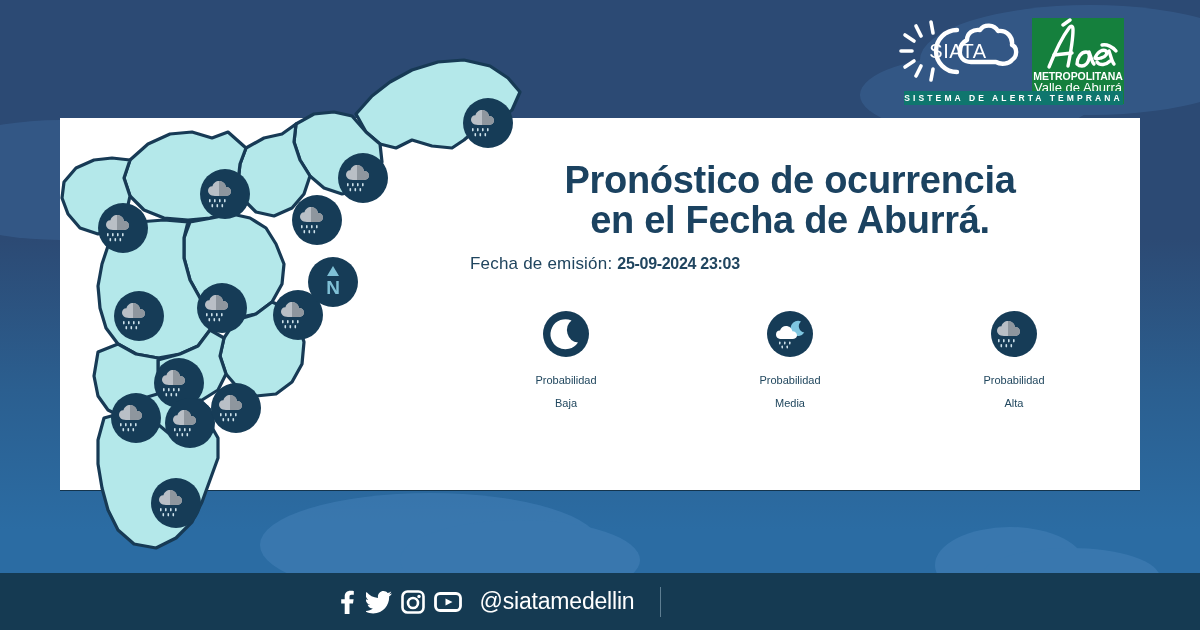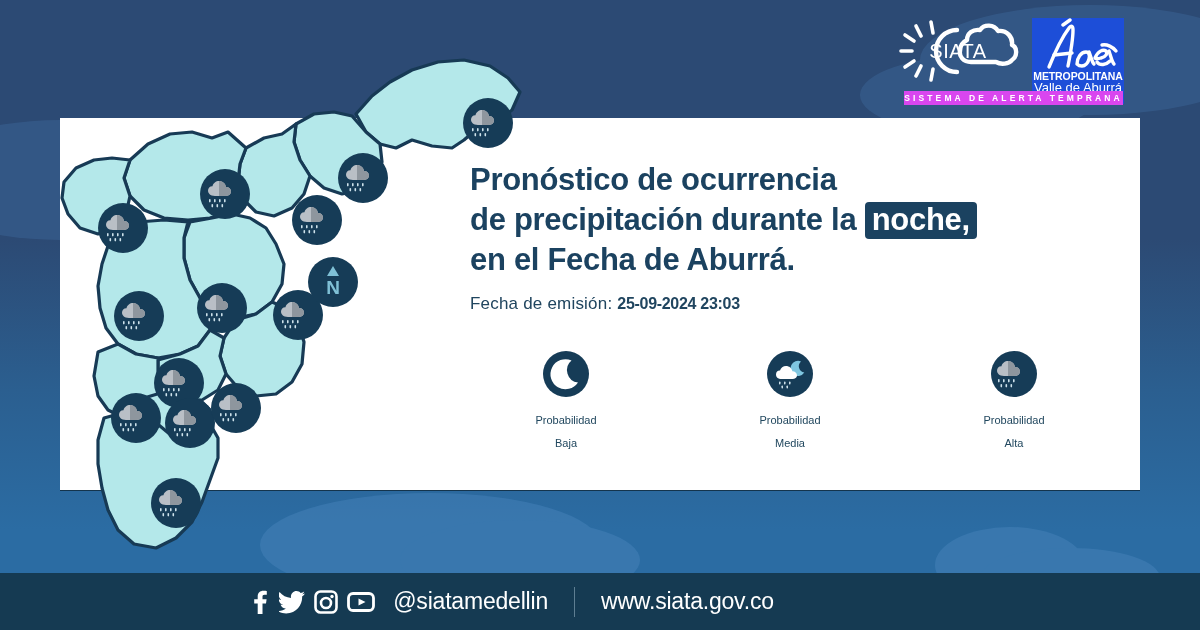--- a/index.html
+++ b/index.html
@@ -26,46 +26,46 @@
   .map-wrap svg{display:block;}
 
   
   .badge{position:absolute;width:52px;height:52px;}
   .badge svg{display:block;}
   .compass{position:absolute;width:50px;height:50px;}
 
   
   .content{position:absolute;left:470px;top:160px;width:640px;}
   .title{
-    text-align:left;color:#1b4260;font-weight:bold;font-size:31px;line-height:40px;
+    text-align:center;color:#1b4260;font-weight:bold;font-size:38px;line-height:40px;
     letter-spacing:-0.3px;
   }
   .title .hl{
     background:#1b4260;color:#ffffff;border-radius:4px;padding:1px 7px 3px 7px;
     display:inline-block;line-height:33px;
   }
   .date-row{text-align:left;margin-top:14px;color:#20455f;font-size:17px;}
   .date-row .lbl{font-size:17px;letter-spacing:0.2px;}
   .date-row .val{font-size:16px;font-weight:bold;letter-spacing:-0.3px;margin-left:5px;}
 
   .legend{display:flex;justify-content:center;gap:74px;margin-top:34px;}
   .legend-item{width:150px;text-align:center;}
   .legend-ico{height:52px;display:flex;align-items:center;justify-content:center;}
   .legend-ico svg{display:block;}
   .legend-txt{margin-top:9px;color:#22485f;font-size:11px;line-height:23px;}
 
   
   .logos{position:absolute;left:895px;top:18px;width:235px;height:92px;}
   .siata-logo{position:absolute;left:0;top:0;width:128px;height:68px;}
-  .area-logo{position:absolute;left:137px;top:0;width:92px;height:86px;background:#1d4ed8;
+  .area-logo{position:absolute;left:137px;top:0;width:92px;height:86px;background:#15803d;
     display:flex;flex-direction:column;align-items:center;justify-content:flex-start;}
   .area-script{width:82px;height:56px;}
   .area-l1{color:#fff;font-size:10.5px;font-weight:bold;letter-spacing:-0.1px;line-height:11px;margin-top:-3px;}
   .area-l2{color:#fff;font-size:13px;line-height:12px;}
-  .sat-bar{position:absolute;left:9px;top:73px;width:219px;height:14px;background:#d946ef;
+  .sat-bar{position:absolute;left:9px;top:73px;width:219px;height:14px;background:#0f766e;
     display:flex;align-items:center;justify-content:center;}
   .sat-bar span{color:#ffffff;font-size:8.5px;font-weight:bold;letter-spacing:3.1px;}
 
   
   .footer{position:absolute;left:0;bottom:0;width:1024px;height:57px;
     display:flex;align-items:center;justify-content:center;gap:0;}
   .social{display:flex;align-items:center;gap:9px;}
   .social svg{display:block;}
   .handle{color:#ffffff;font-size:23px;margin-left:18px;letter-spacing:-0.2px;}
   .sep{width:1px;height:30px;background:#5e7e92;margin:0 26px;}
@@ -364,21 +364,20 @@
         <circle cx="25" cy="25" r="25" fill="#163c57"></circle>
         <polygon points="25,9 31,19 19,19" fill="#7fc0d6"></polygon>
         <text x="25" y="37" text-anchor="middle" font-family="Liberation Sans, sans-serif" font-size="19" font-weight="bold" fill="#7fc0d6">N</text>
       </svg>
     </div>
   </div>
 
   <div class="content">
     <div class="title">
       <div>Pronóstico de ocurrencia</div>
-      <div><span>de precipitación durante la</span> <span class="hl">noche,</span></div>
       <div>en el Fecha de Aburrá.</div>
     </div>
 
     <div class="date-row">
       <span class="lbl">Fecha de emisión:</span><span class="val">25-09-2024 23:03</span>
     </div>
 
     <div class="legend">
       <div class="legend-item">
         <div class="legend-ico">
@@ -495,16 +494,15 @@
         <circle cx="12" cy="13" r="5" fill="none" stroke="#ffffff" stroke-width="2.6"></circle>
         <circle cx="18" cy="6.5" r="1.7" fill="#ffffff"></circle>
       </svg>
       <svg width="28" height="24" viewBox="0 0 28 24">
         <rect x="1.5" y="3.5" width="25" height="17" rx="4.5" fill="none" stroke="#ffffff" stroke-width="2.8"></rect>
         <polygon points="11.5,8.5 18.5,12 11.5,15.5" fill="#ffffff"></polygon>
       </svg>
     </div>
     <div class="handle">@siatamedellin</div>
     <div class="sep"></div>
-    <div class="site">www.siata.gov.co</div>
   </div>
 
 </div>
 
 </body></html>

